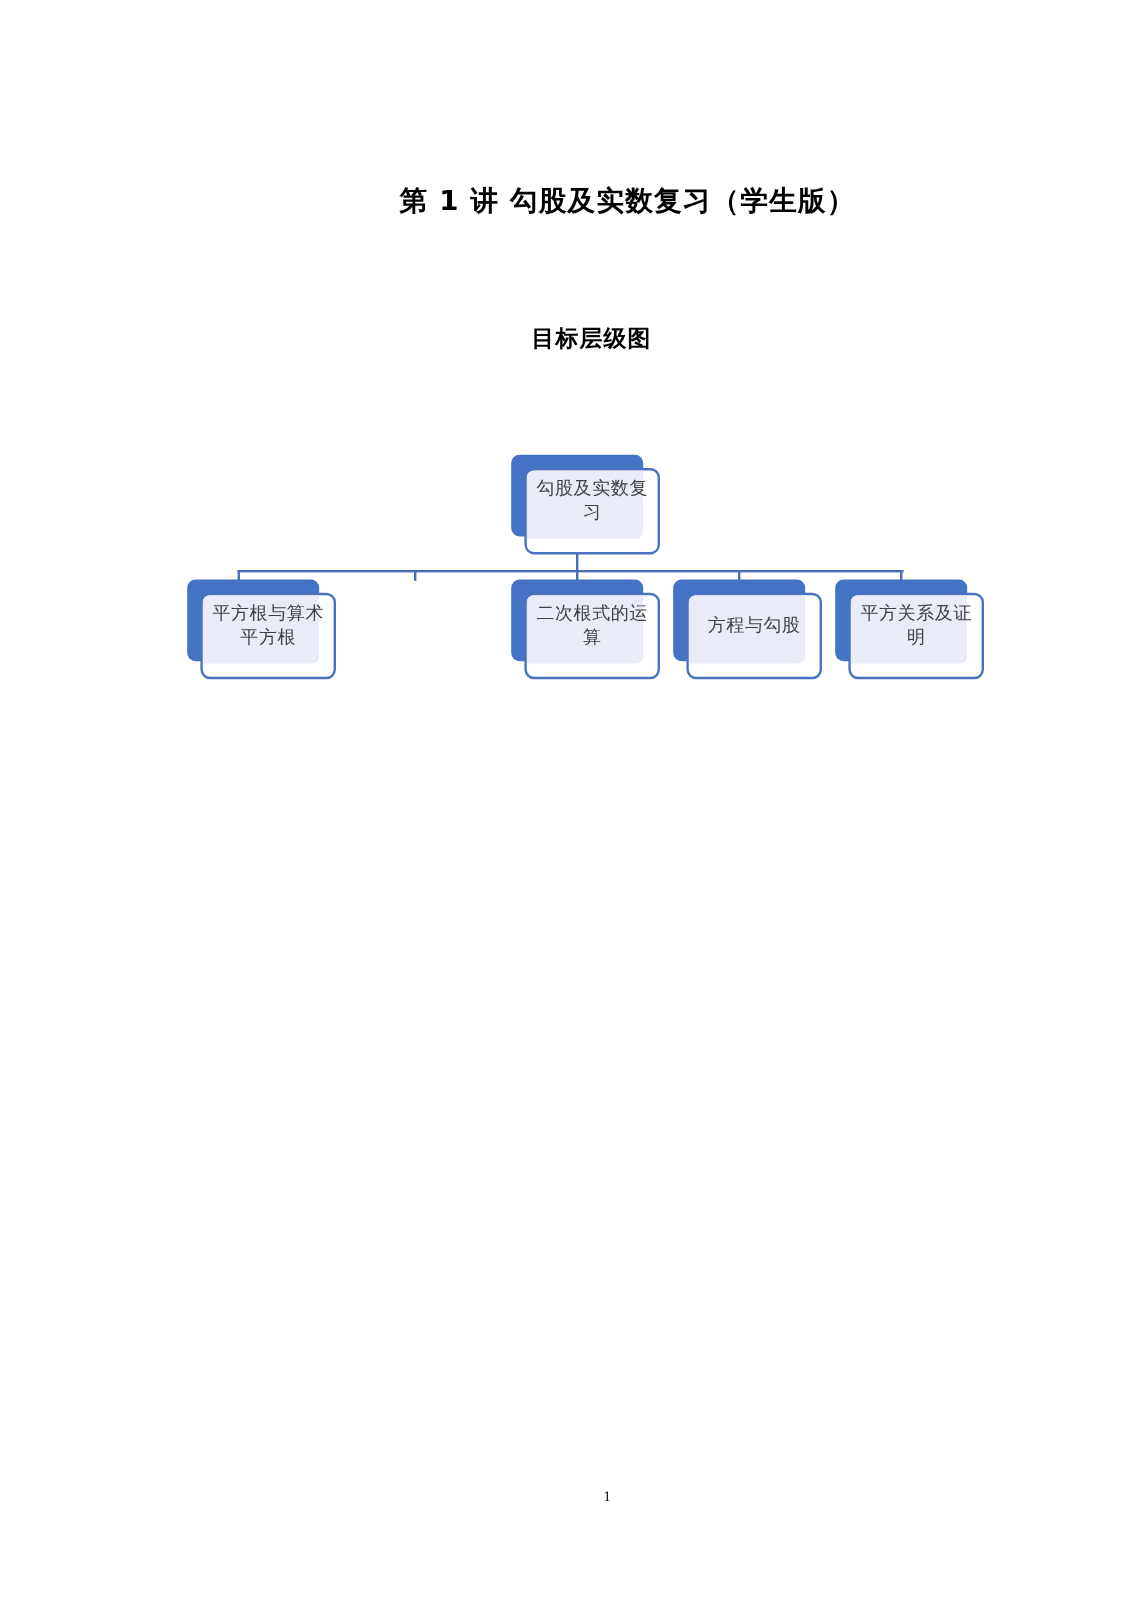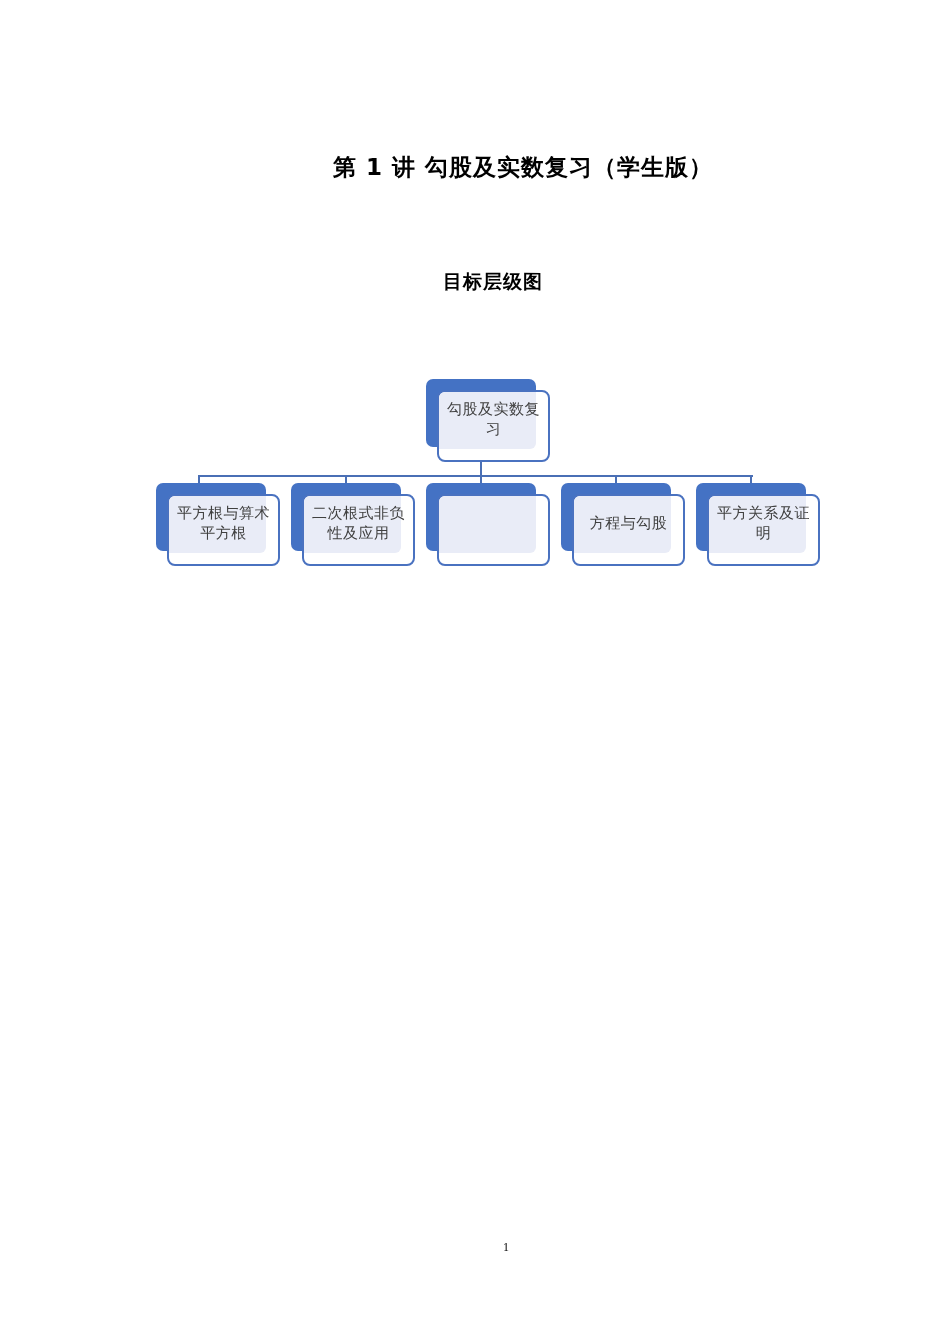--- a/index.html
+++ b/index.html
@@ -84,21 +84,21 @@
       top: 11px;
       width: 113px;
       height: 57px;
       display: flex;
       align-items: center;
       justify-content: center;
       text-align: center;
       font-size: 15px;
       line-height: 20px;
       color: #404040;
-      font-family: Liberation Sans, sans-serif;
+      font-family: Liberation Mono, monospace;
       padding: 0 8px;
       box-sizing: border-box;
       letter-spacing: 0.5px;
     }
     .line-h, .line-v {
       position: absolute;
       background: #4a6fb5;
     }
     .page-number {
       position: absolute;
@@ -137,33 +137,27 @@
   </div>
 
   <div class="node" style="left:144px; top:483px;margin-left:12px;">
     <div class="back"></div>
     <div class="front">
         <div class="shade"></div>
       </div>
     <div class="label">平方根与算术平方根</div>
   </div>
 
-  <div class="node" style="left:291px; top:483px;">
-    <div class="back"></div>
-    <div class="front">
-        <div class="shade"></div>
-      </div>
-    <div class="label">二次根式非负性及应用</div>
-  </div>
 
   <div class="node" style="left:426px; top:483px;">
     <div class="back"></div>
     <div class="front">
         <div class="shade"></div>
       </div>
+    <div class="label">二次根式的运算</div>
   </div>
 
   <div class="node" style="left:561px; top:483px;">
     <div class="back"></div>
     <div class="front">
         <div class="shade"></div>
       </div>
     <div class="label">方程与勾股</div>
   </div>
 

